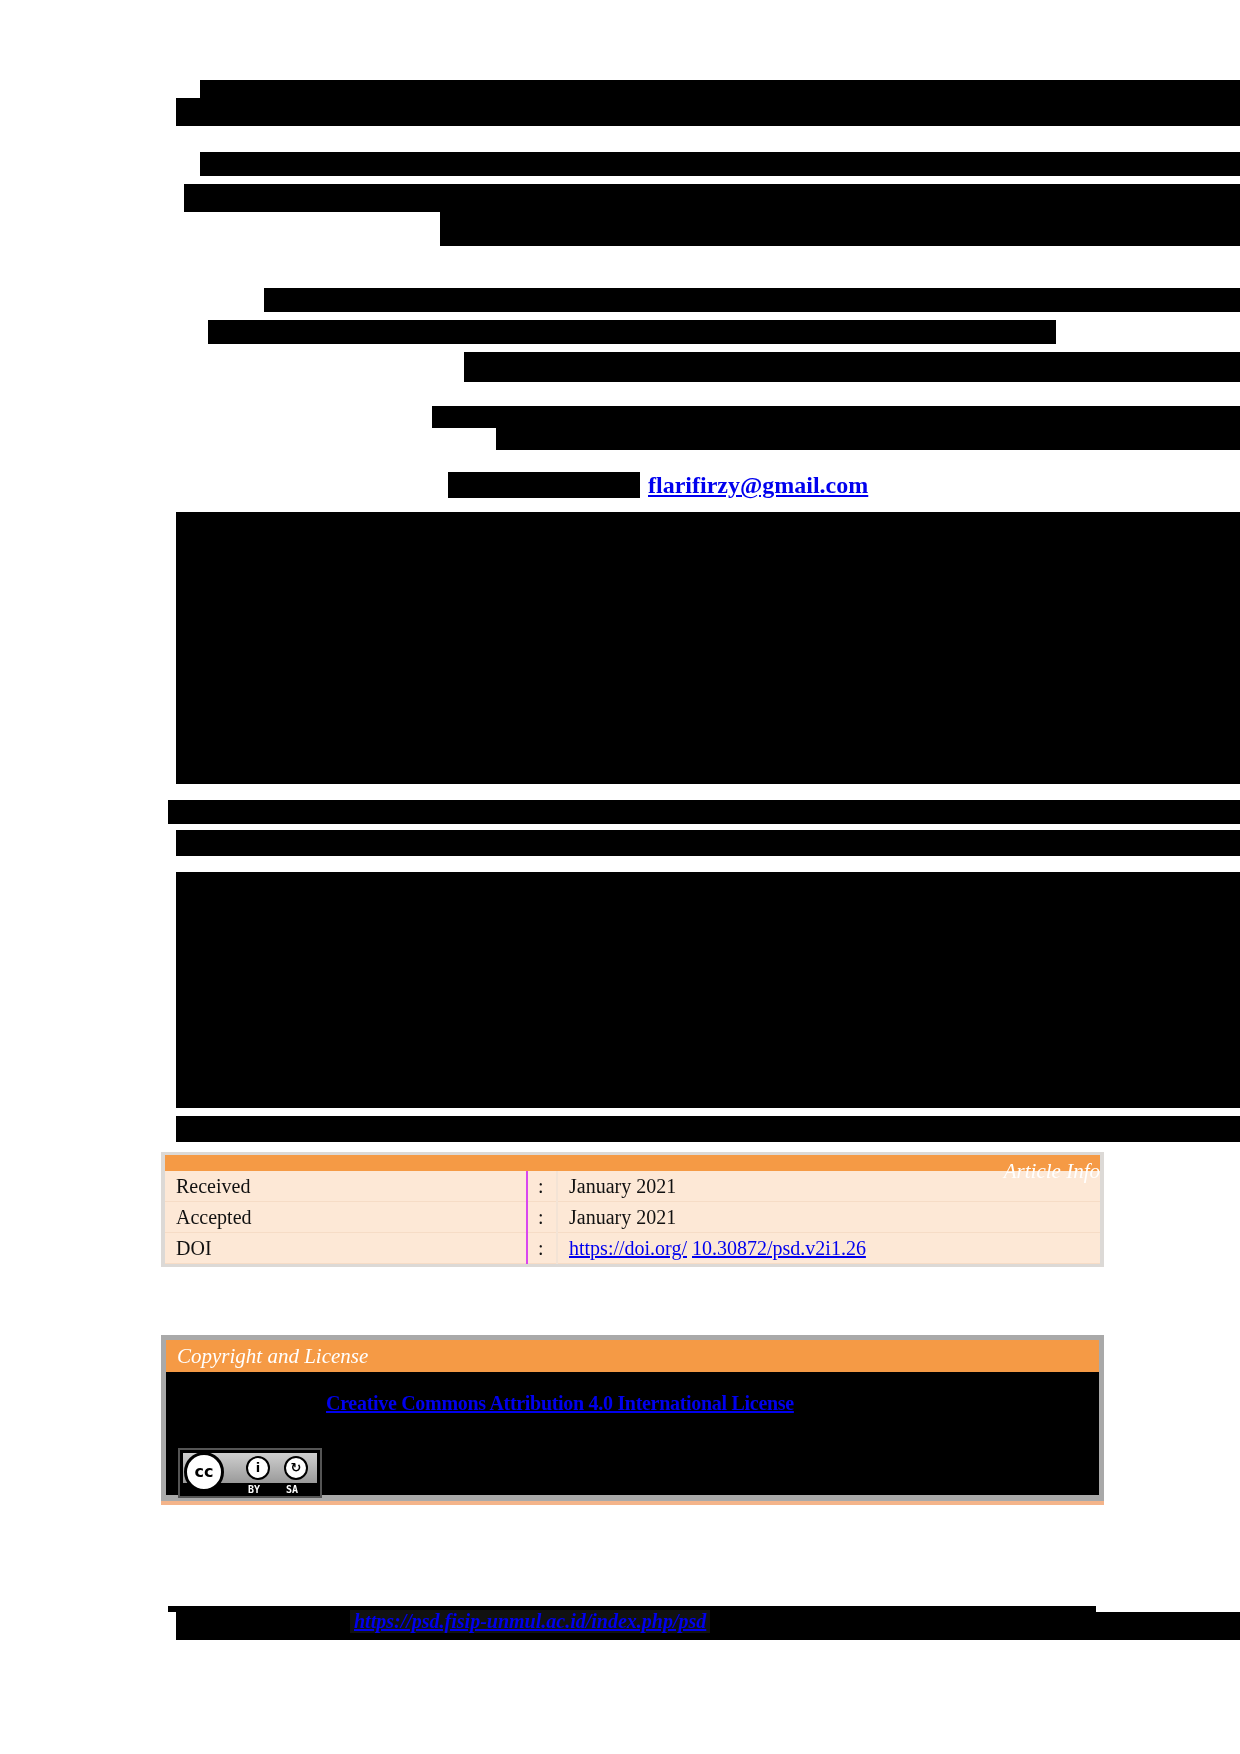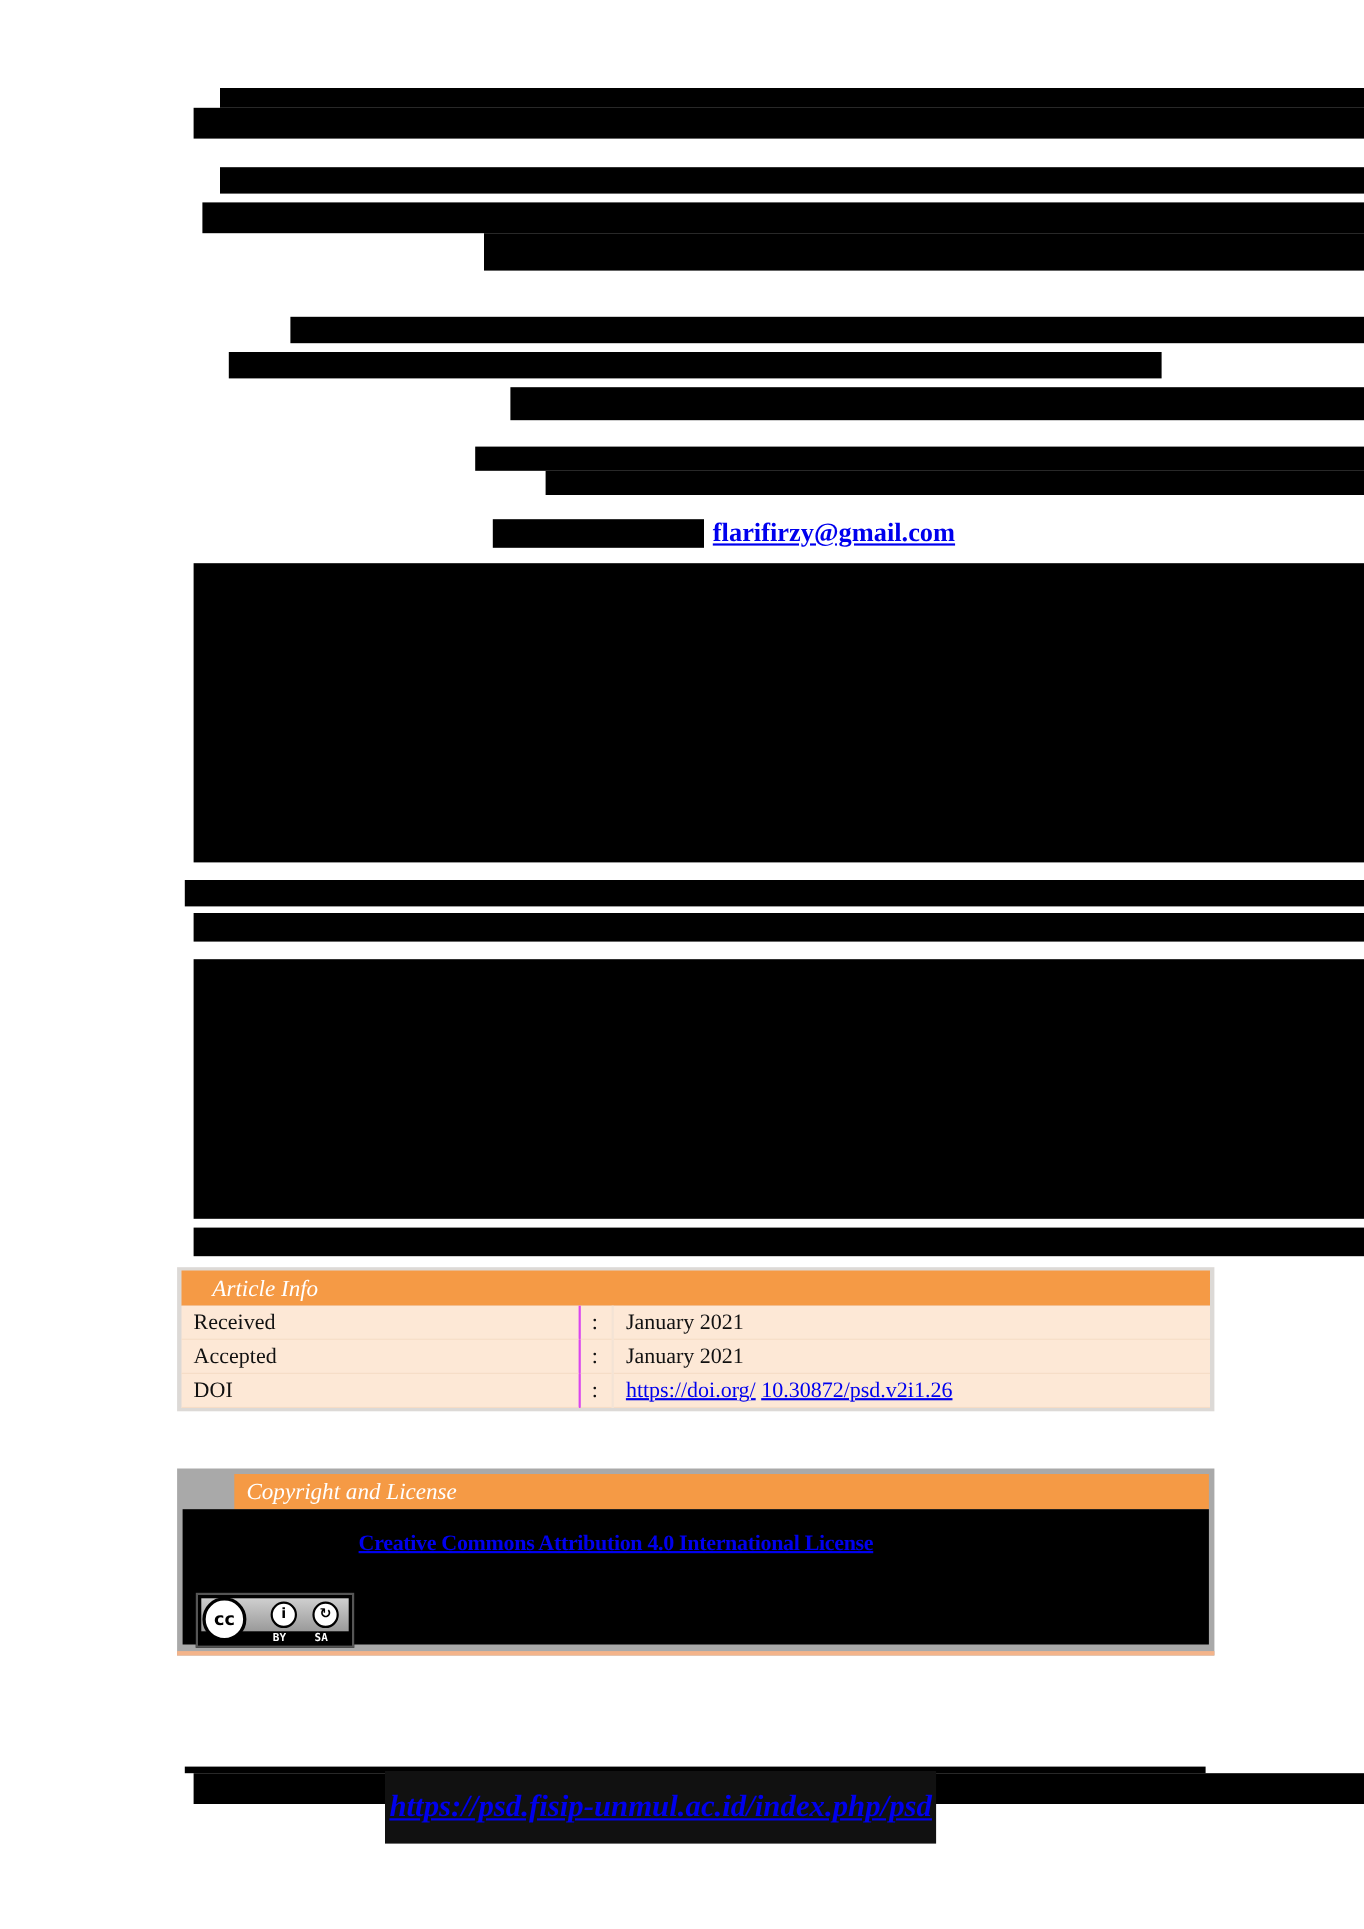--- a/index.html
+++ b/index.html
@@ -2,41 +2,41 @@
 <html><head>
 <meta charset="utf-8">
 <style>
   html, body { margin:0; padding:0; background:#ffffff; }
   body { width:1240px; height:1754px; position:relative; overflow:hidden; font-family:"Liberation Serif", serif; }
   .blk { position:absolute; background:#000; }
   .link { color:#0000ee; text-decoration:underline; }
 
   
   #article-info { position:absolute; left:161px; top:1152px; width:943px; background:#dcd9d6; padding:3px 4px 3px 4px; box-sizing:border-box; }
-  #article-info .hdr { background:#f59a45; color:#fff; font-style:italic; font-size:21px; height:32px; line-height:32px; padding-left:28px; }
+  #article-info .hdr { background:#f59a45; color:#fff; font-style:italic; font-size:21px; height:16px; line-height:32px; padding-left:9px;text-align:right; }
   #article-info table { width:100%; border-collapse:collapse; background:#fde8d6; font-size:20px; color:#111; }
   #article-info td { height:30px; padding:0 0 0 11px; border-bottom:1px solid #f6dcc6; }
   #article-info td.lbl { width:350px; border-right:2px solid #d946ef; }
   #article-info td.sep { width:18px; padding-left:10px; border-right:2px solid #f3e3d5; }
   #article-info td.val { padding-left:11px;margin-top:20px; }
 
   
   #copyright { position:absolute; left:161px; top:1335px; width:943px; height:170px; background:#a9a9a9; padding:5px 5px 5px 5px; box-sizing:border-box; border-bottom:4px solid #f4b48a; }
-  #copyright .hdr { background:#f59a45; color:#fff; font-style:italic; font-size:21px; height:32px; line-height:32px; padding-left:11px;margin-left:47px; }
+  #copyright .hdr { background:#f59a45; color:#fff; font-style:italic; font-size:21px; height:32px; line-height:32px; padding-left:11px; }
   #copyright .body { background:#000; height:123px; position:relative; }
   #copyright .lic { position:absolute; left:160px; top:20px; font-size:20px; font-weight:bold; color:#0000ee; text-decoration:underline; letter-spacing:-0.3px; }
 
   .cc { position:absolute; left:12px; top:76px; width:144px; height:50px; background:#000; border:2px solid #555; box-sizing:border-box; }
   .cc .grey { position:absolute; left:3px; top:3px; right:3px; height:30px; background:linear-gradient(#cfcfcf,#9a9a9a); }
   .cc .c1 { position:absolute; left:4px; top:2px; width:40px; height:40px; border-radius:50%; background:#fff; border:3px solid #000; box-sizing:border-box; font:bold 16px "DejaVu Sans", sans-serif; text-align:center; line-height:33px; color:#000; }
   .cc .c2, .cc .c3 { position:absolute; top:6px; width:24px; height:24px; border-radius:50%; background:#fff; border:2px solid #000; box-sizing:border-box; font:bold 13px "DejaVu Sans", sans-serif; text-align:center; line-height:20px; color:#000; }
   .cc .c2 { left:66px; } .cc .c3 { left:104px; }
   .cc .t { position:absolute; top:34px; font:bold 10px "DejaVu Sans Mono", monospace; color:#fff; }
 
-  #footer-link { position:absolute; left:350px; top:1610px; font-size:28px; font-weight:bold; font-style:italic; color:#0000ee; text-decoration:underline; background:#111; padding:17px 4px; }
+  #footer-link { position:absolute; left:350px; top:1610px; font-size:20px; font-weight:bold; font-style:italic; color:#0000ee; text-decoration:underline; background:#111; padding:0 4px; }
   #email-link { position:absolute; left:648px; top:472px; font-size:24px; font-weight:bold; color:#0000ee; text-decoration:underline; }
 </style>
 </head>
 <body>
 
 <div class="blk" style="left:200px;top:80px;width:1040px;height:18px;"></div>
 <div class="blk" style="left:176px;top:98px;width:1064px;height:28px;"></div>
 <div class="blk" style="left:200px;top:152px;width:1040px;height:24px;"></div>
 <div class="blk" style="left:184px;top:184px;width:1056px;height:28px;"></div>
 <div class="blk" style="left:440px;top:212px;width:800px;height:34px;"></div>

